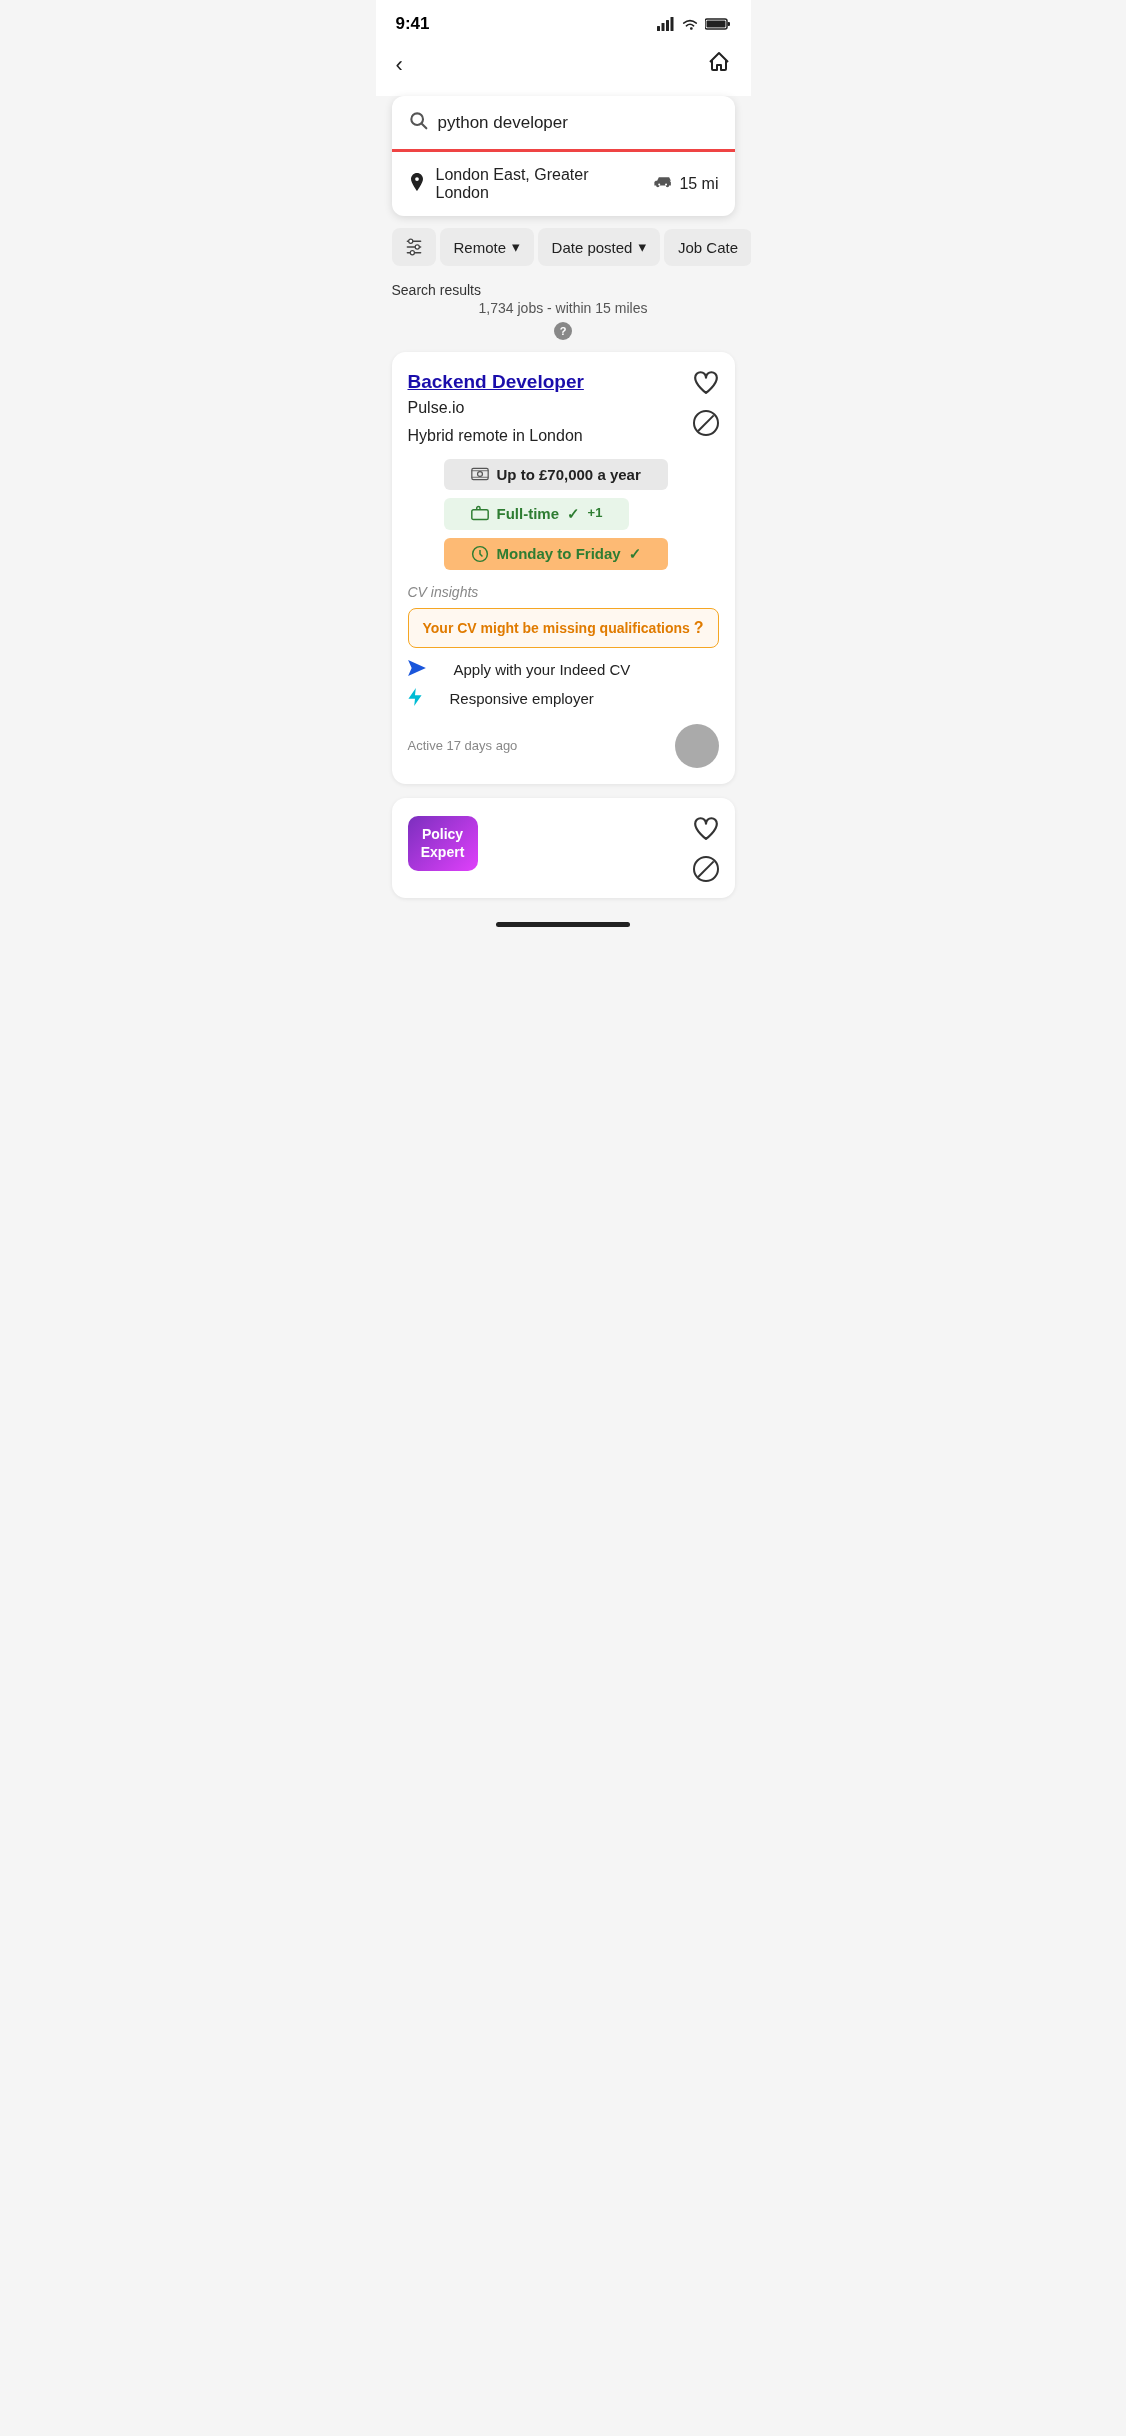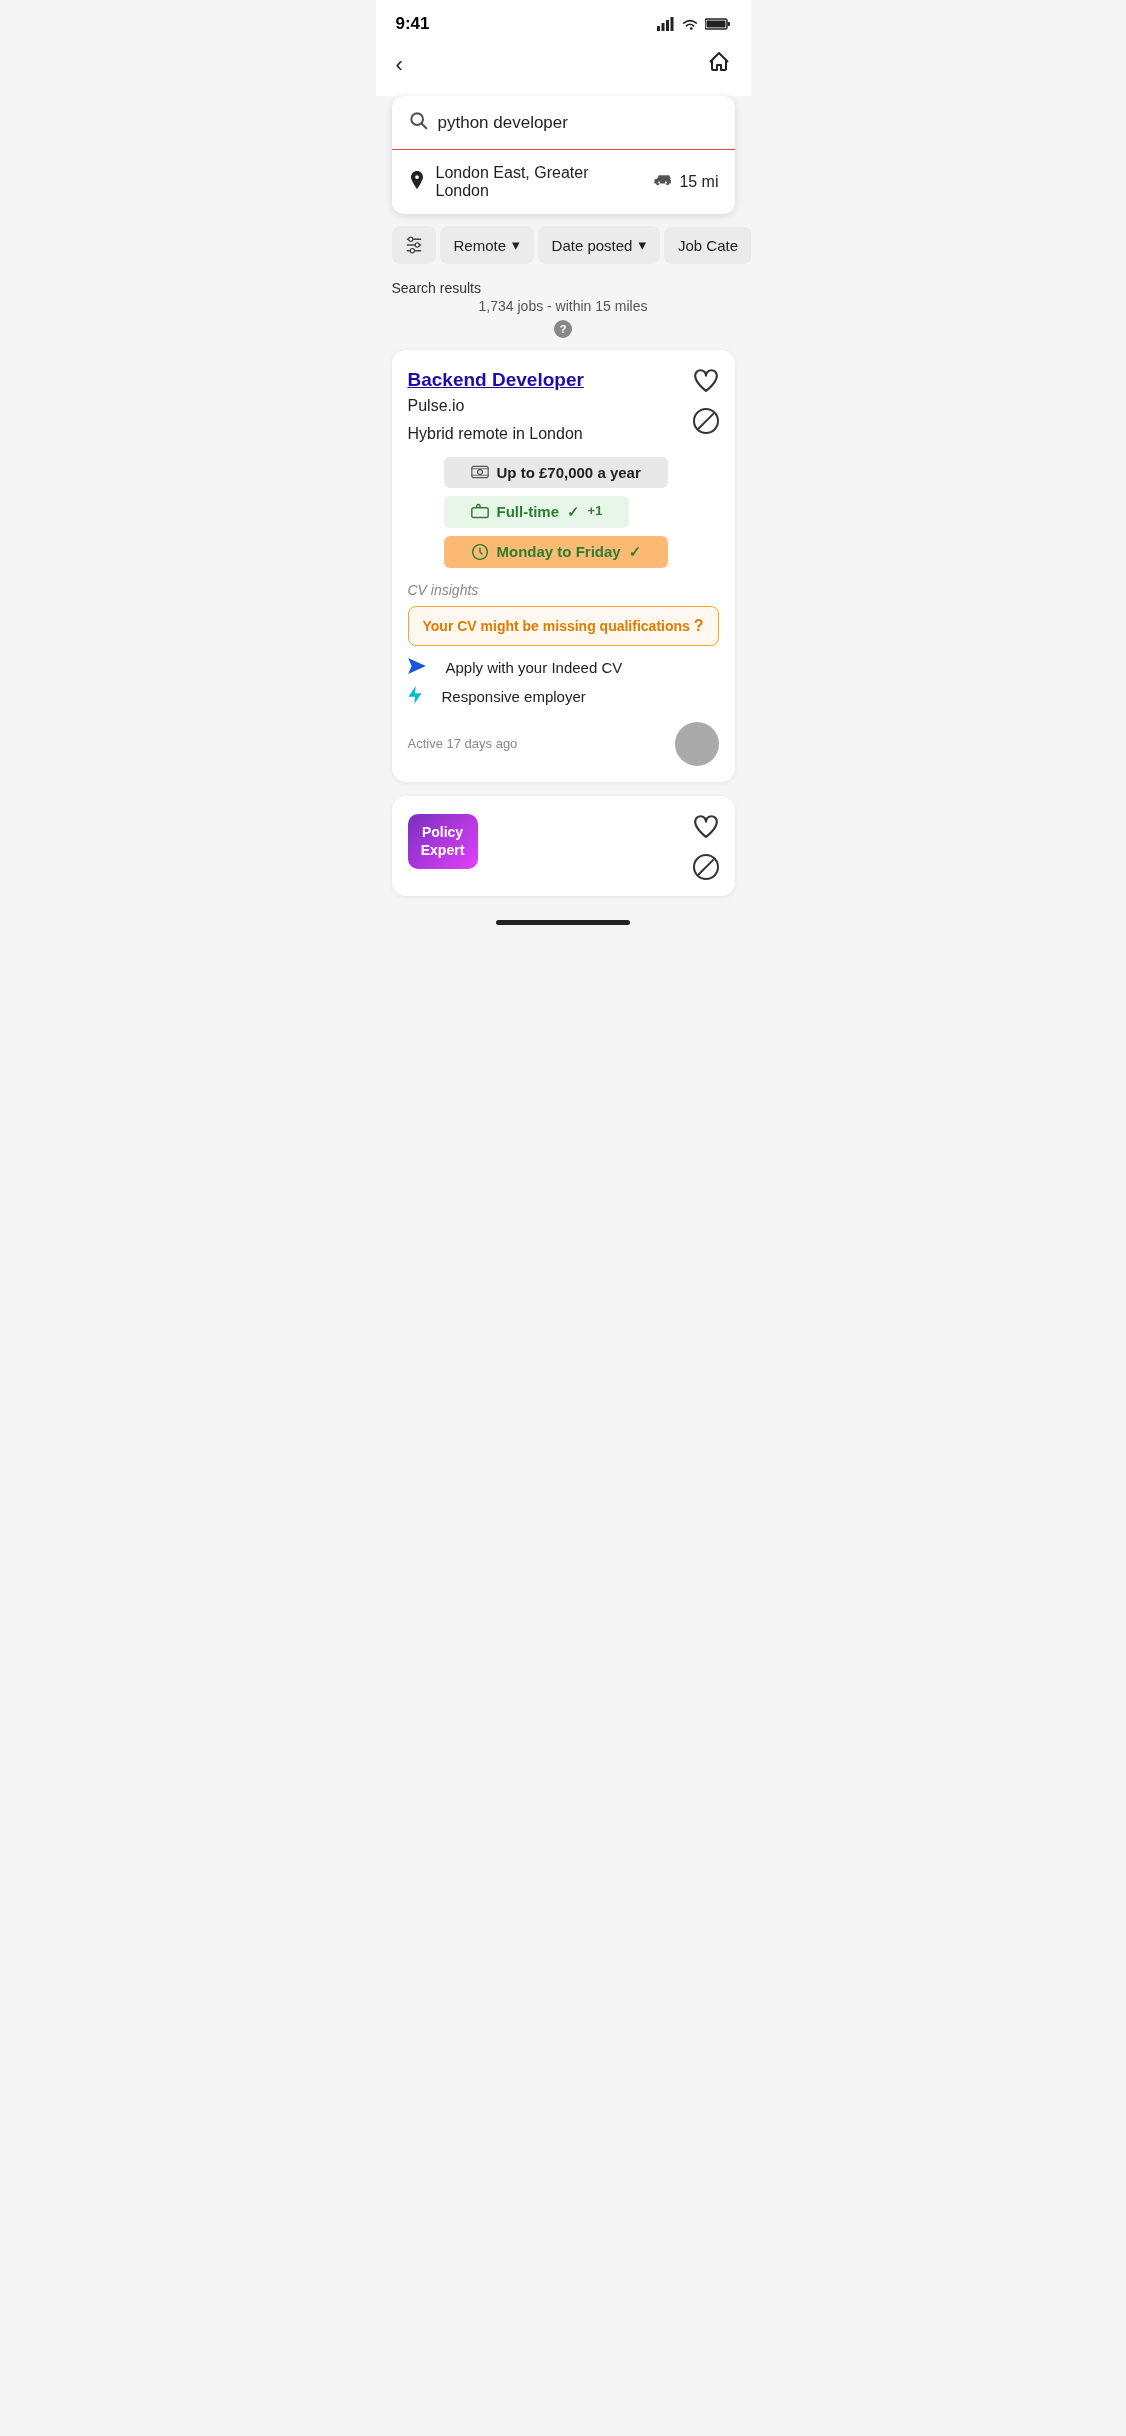--- a/index.html
+++ b/index.html
@@ -56,21 +56,21 @@
       margin: 0 16px 12px;
       border-radius: 12px;
       box-shadow: 0 2px 8px rgba(0,0,0,0.12);
       overflow: hidden;
     }
     .search-row {
       display: flex;
       align-items: center;
       padding: 14px 16px;
       gap: 10px;
-      border-bottom: 1px solid #ef4444;
+      border-bottom: 3px solid #ef4444;
     }
     .search-icon-wrap { color: #555; font-size: 18px; }
     .search-input-text { font-size: 17px; color: #222; flex: 1; }
     .location-row {
       display: flex;
       align-items: center;
       padding: 14px 16px;
       gap: 10px;
     }
     .location-icon { color: #222; font-size: 18px; }
@@ -255,21 +255,21 @@
       font-size: 16px;
       color: #e07b00;
       font-weight: 700;
     }
 
     
     .apply-section { margin-top: 12px; display: flex; flex-direction: column; gap: 8px; }
     .apply-row {
       display: flex;
       align-items: center;
-      gap: 20px;
+      gap: 28px;
       font-size: 15px;
       color: #222;
     }
     .apply-arrow {
       color: #1a56db;
       font-size: 16px;
     }
     .responsive-bolt {
       color: #00bcd4;
       font-size: 16px;

